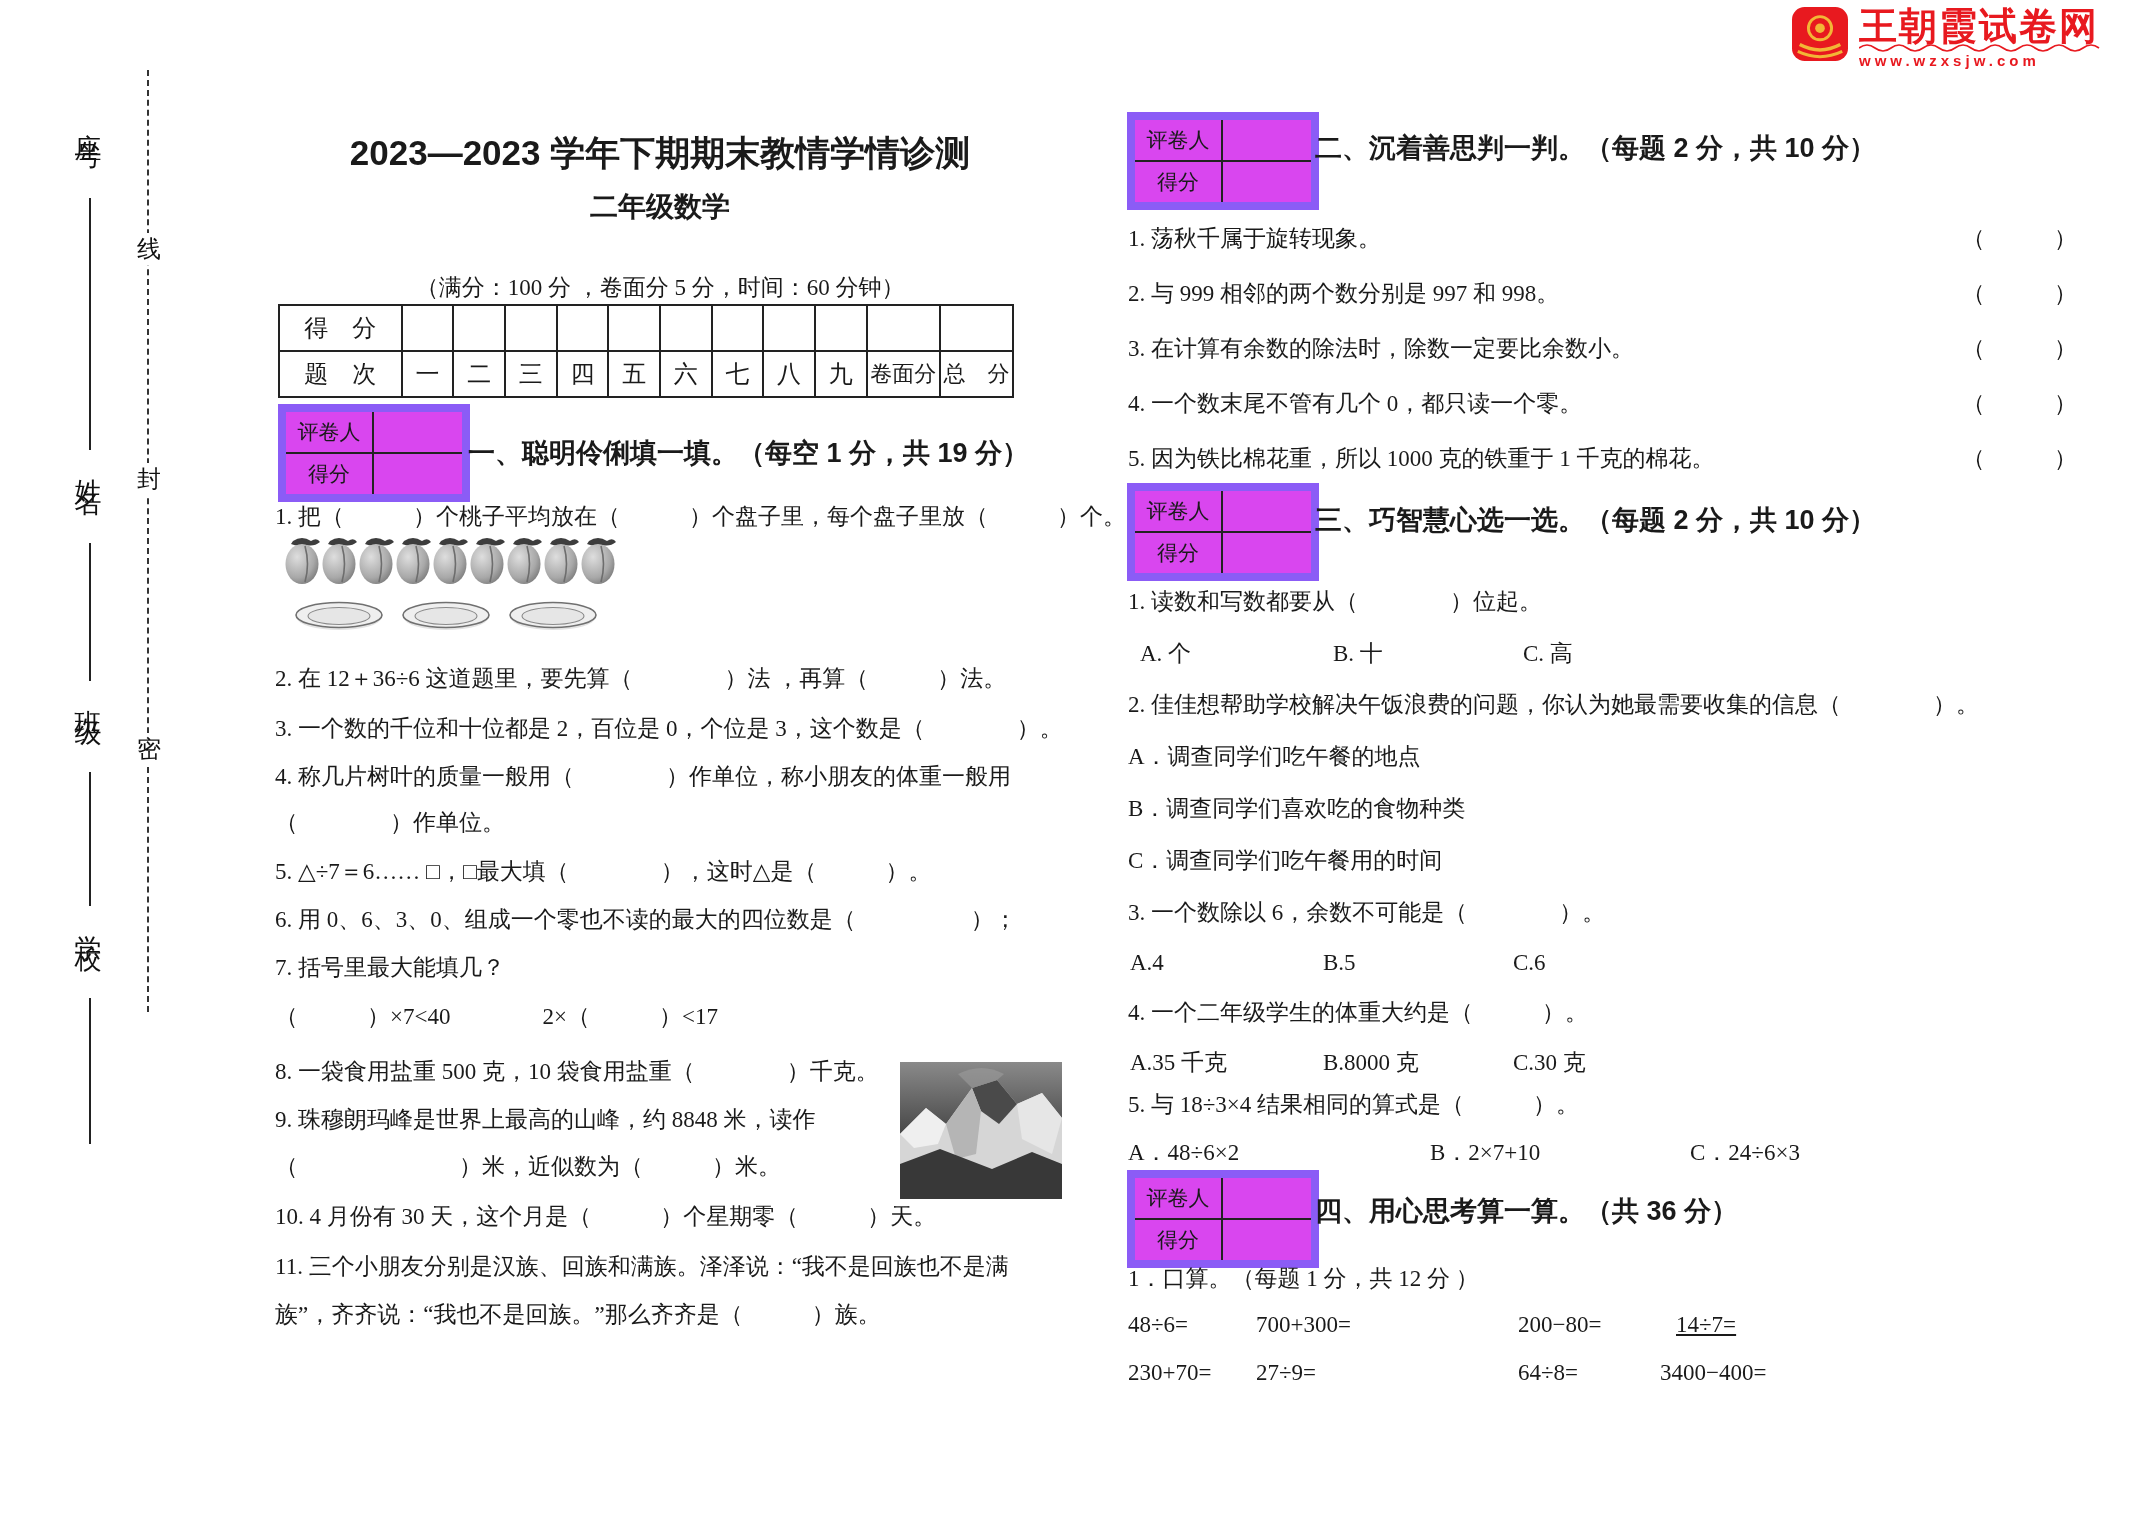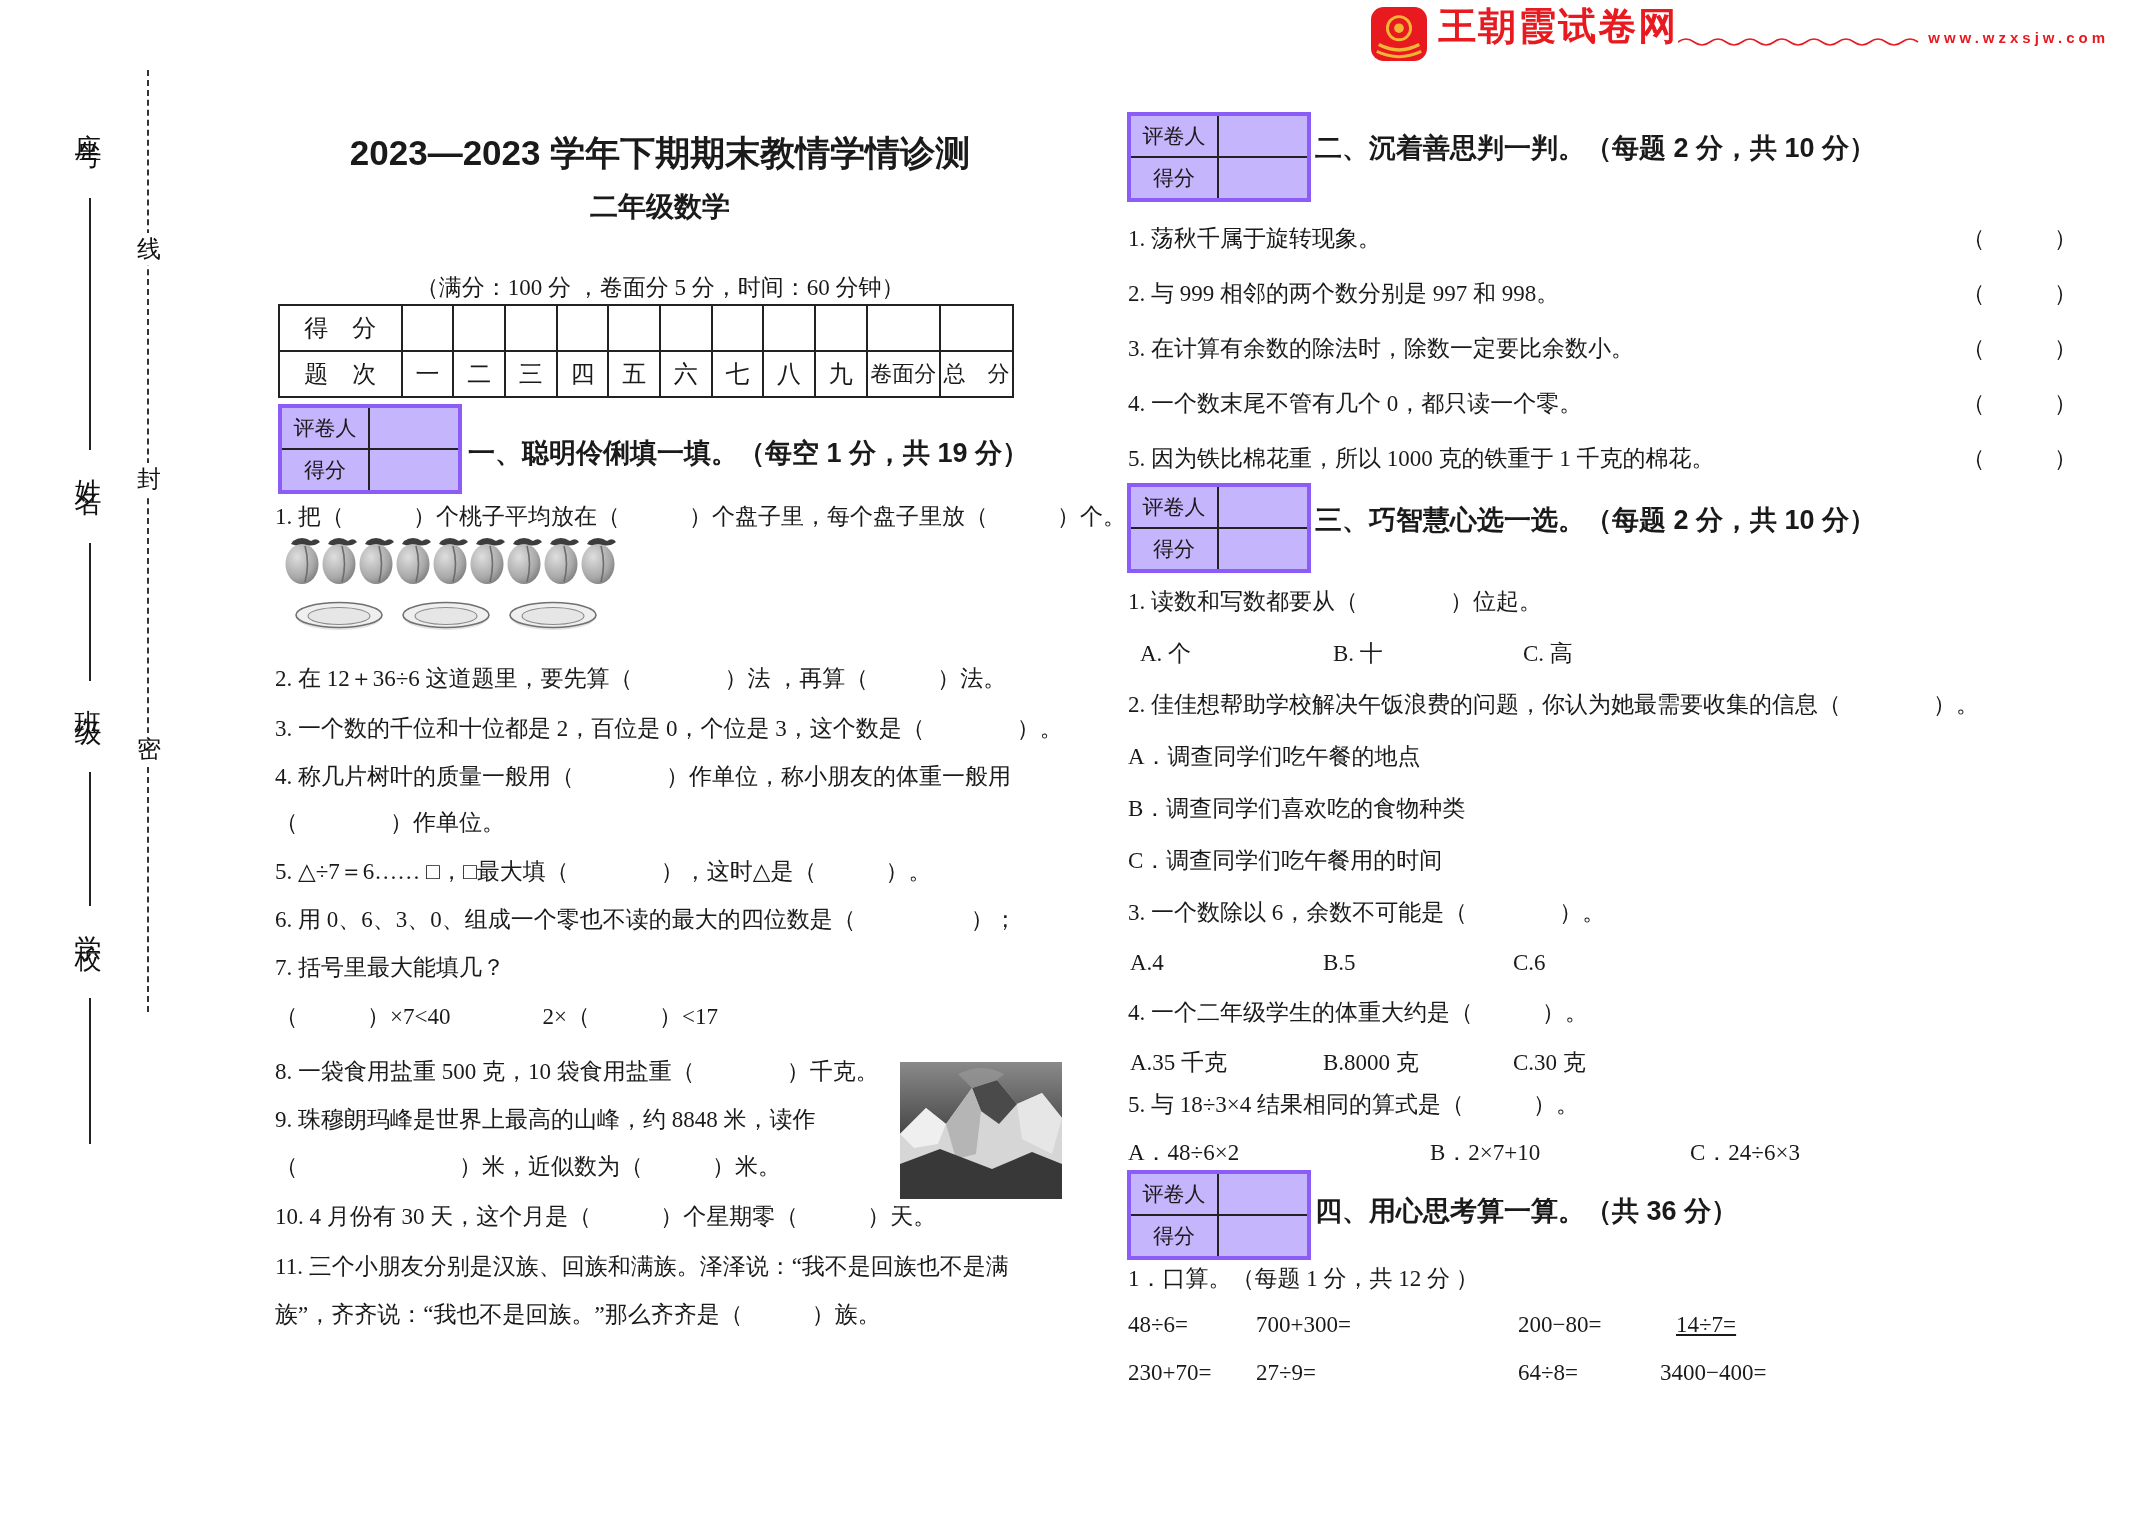--- a/index.html
+++ b/index.html
@@ -6,21 +6,21 @@
   .page{
     position:relative;width:2149px;height:1516px;background:#ffffff;
     font-family:"Liberation Serif","DejaVu Serif",serif;color:#1a1a1a;
     overflow:hidden;
   }
   .abs{position:absolute;white-space:nowrap;}
   .q{font-size:23px;line-height:34px;}
   .hd{font-family:"Liberation Sans","DejaVu Sans",sans-serif;font-weight:bold;font-size:27px;}
   
   .logo{position:absolute;right:40px;top:6px;display:flex;align-items:flex-start;gap:10px;}
-  .logo .txt{display:flex;flex-direction:row;align-items:flex-end;}
+  .logo .txt{display:flex;flex-direction:column;align-items:flex-start;}
   .brand{font-family:"Liberation Sans","DejaVu Sans",sans-serif;font-weight:bold;font-size:38px;line-height:40px;letter-spacing:2px;}
   .url{font-family:"Liberation Sans","DejaVu Sans",sans-serif;font-size:15px;letter-spacing:4px;font-weight:bold;margin-top:0px;}
   
   .m-label{position:absolute;left:70px;writing-mode:vertical-rl;text-orientation:upright;
            font-size:27px;letter-spacing:10px;color:#111;}
   .m-line{position:absolute;left:89px;width:2px;background:#222;}
   .seal-line{position:absolute;left:147px;top:70px;height:942px;border-left:2px dashed #333;}
   .seal-char{position:absolute;left:135px;width:28px;text-align:center;background:#fff;
              font-size:24px;color:#111;}
   
@@ -29,21 +29,21 @@
   .subtitle{position:absolute;left:240px;top:188px;width:840px;text-align:center;
          font-family:"Liberation Sans","DejaVu Sans",sans-serif;font-weight:bold;font-size:28px;}
   .meta{position:absolute;left:240px;top:272px;width:840px;text-align:center;font-size:23px;}
   
   .score-table{position:absolute;left:278px;top:304px;width:736px;border-collapse:collapse;table-layout:fixed;}
   .score-table td{border:2px solid #222;height:44px;text-align:center;font-size:24px;padding:0;}
   .score-table td.c-label{width:112px;}
   .score-table td.c-num{width:46px;}
   .score-table td.c-wide{width:66px;font-size:22px;}
   
-  .grader{position:absolute;width:176px;border:4px solid #8b5cf6;background:#c4b5fd;}
+  .grader{position:absolute;width:176px;border:8px solid #8b5cf6;background:#d946ef;}
   .g-row{display:flex;height:40px;}
   .g-row+.g-row{border-top:2px solid #222;}
   .g-label{width:86px;border-right:2px solid #222;display:flex;align-items:center;justify-content:center;font-size:21px;}
   .g-cell{flex:1;}
   
   .peaches{position:absolute;left:284px;top:534px;display:flex;gap:0px;}
   .peaches svg{display:block;}
   .plates{position:absolute;left:295px;top:601px;display:flex;gap:19px;}
   
   .tf-row{position:absolute;left:0;width:957px;}

